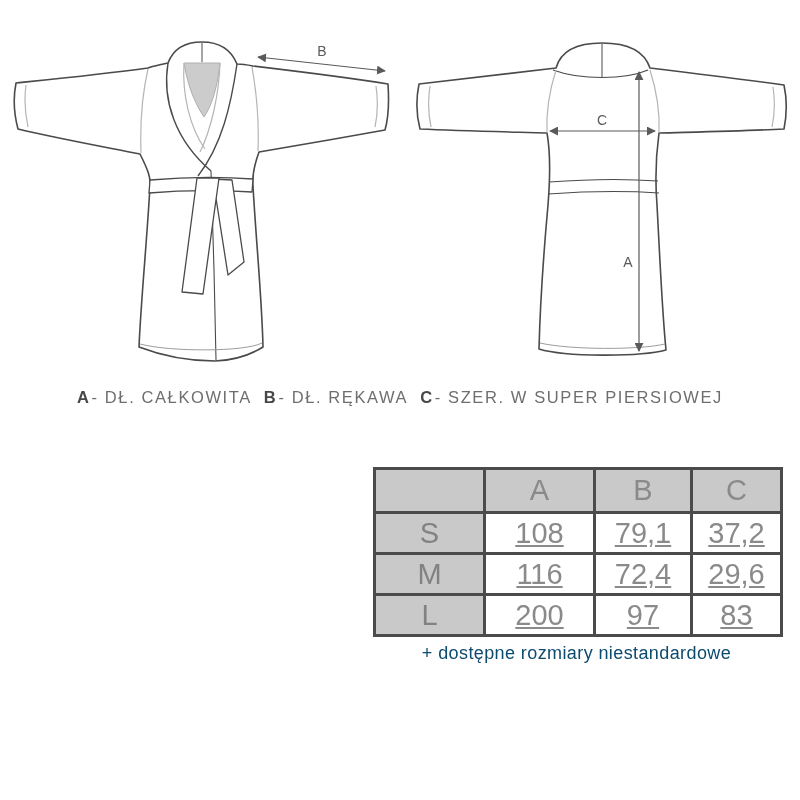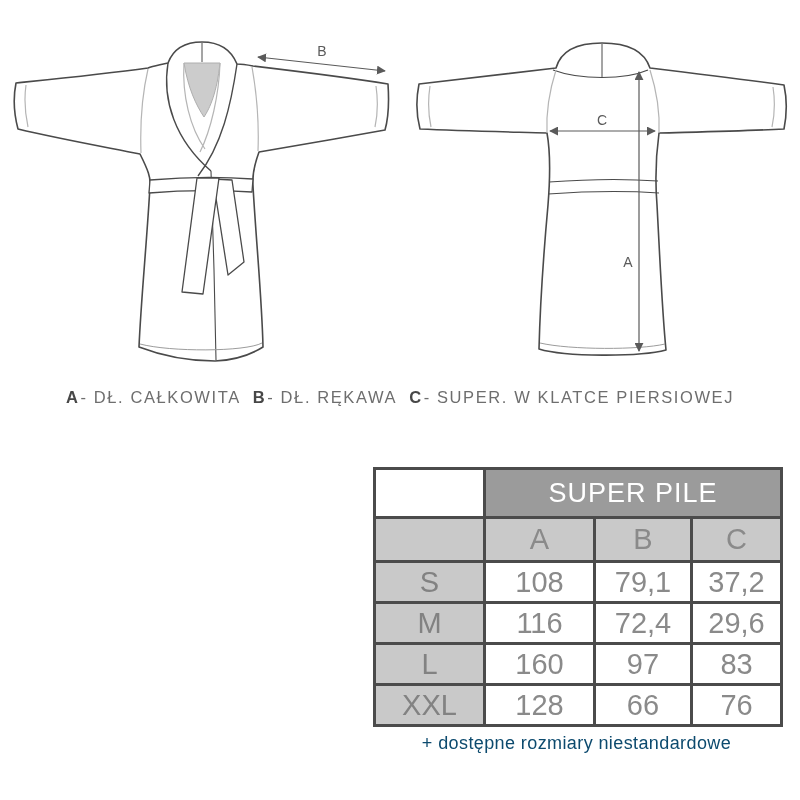--- a/index.html
+++ b/index.html
@@ -17,21 +17,21 @@
 
   
   .table-wrap{position:absolute;top:467px;left:373px;width:407px;}
   table.sizes{border-collapse:collapse;table-layout:fixed;width:407px;}
   table.sizes td,table.sizes th{border:3px solid #4b4b4b;text-align:center;vertical-align:middle;
           padding:0;font-weight:normal;}
   td.ghost{border:none;background:#ffffff;}
   th.brand{background:#9b9b9b;color:#ffffff;font-size:27px;letter-spacing:1px;height:46px;}
   tr.colhead td{background:#c9c9c9;color:#8a8a8a;font-size:29px;height:41px;}
   td.size{background:#c9c9c9;color:#828282;font-size:29px;}
-  td.val{background:#ffffff;color:#8a8a8a;font-size:29px;}
+  td.val{background:#ffffff;color:#8a8a8a;font-size:29px;text-decoration:underline;}
   tr.datarow{height:41px;}
   .footnote{margin-top:6px;text-align:center;font-size:18px;letter-spacing:0.4px;color:#0c4a6e;}
 </style>
 </head>
 <body>
 
 <div class="page">
 
   <svg class="robes" width="800" height="382" viewBox="0 0 800 382">
     <defs>
@@ -115,65 +115,55 @@
     <span class="item">
       <b>A</b>
       <span>- DŁ. CAŁKOWITA</span>
     </span>
     <span class="item">
       <b>B</b>
       <span>- DŁ. RĘKAWA</span>
     </span>
     <span class="item">
       <b>C</b>
-      <span>- SUPER. W KLATCE PIERSIOWEJ</span>
+      <span>- SZER. W SUPER PIERSIOWEJ</span>
     </span>
   </div>
 
   <div class="table-wrap">
     <table class="sizes">
       <colgroup>
           <col style="width:110px">
           <col style="width:110px">
           <col style="width:97px">
           <col style="width:90px">
         </colgroup>
       <tbody>
-          <tr>
-        <td class="ghost"></td>
-        <th class="brand" colspan="3">SUPER PILE</th>
-      </tr>
       <tr class="colhead">
         <td></td>
         <td>A</td>
         <td>B</td>
         <td>C</td>
       </tr>
       <tr class="datarow">
         <td class="size">S</td>
         <td class="val">108</td>
         <td class="val">79,1</td>
         <td class="val">37,2</td>
       </tr>
       <tr class="datarow">
         <td class="size">M</td>
         <td class="val">116</td>
         <td class="val">72,4</td>
         <td class="val">29,6</td>
       </tr>
       <tr class="datarow">
         <td class="size">L</td>
-        <td class="val">160</td>
+        <td class="val">200</td>
         <td class="val">97</td>
         <td class="val">83</td>
-      </tr>
-      <tr class="datarow">
-        <td class="size">XXL</td>
-        <td class="val">128</td>
-        <td class="val">66</td>
-        <td class="val">76</td>
       </tr>
     </tbody>
       </table>
     <div class="footnote">+ dostępne rozmiary niestandardowe</div>
   </div>
 
 </div>
 
 </body></html>

